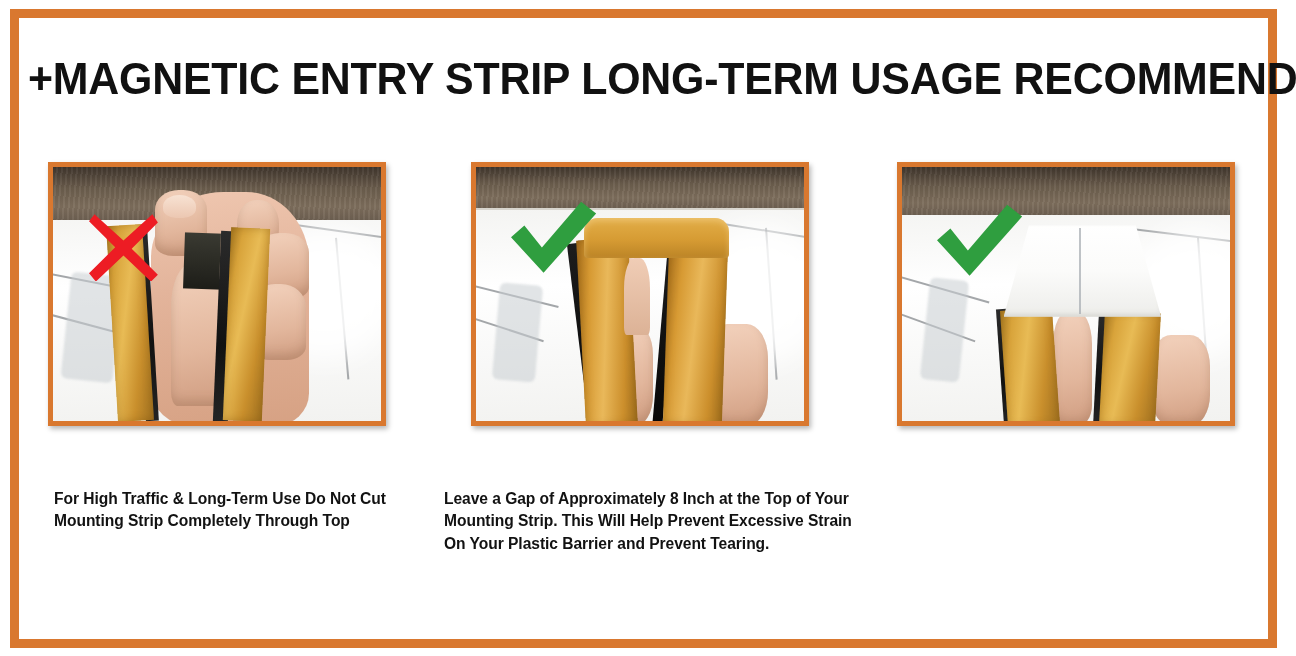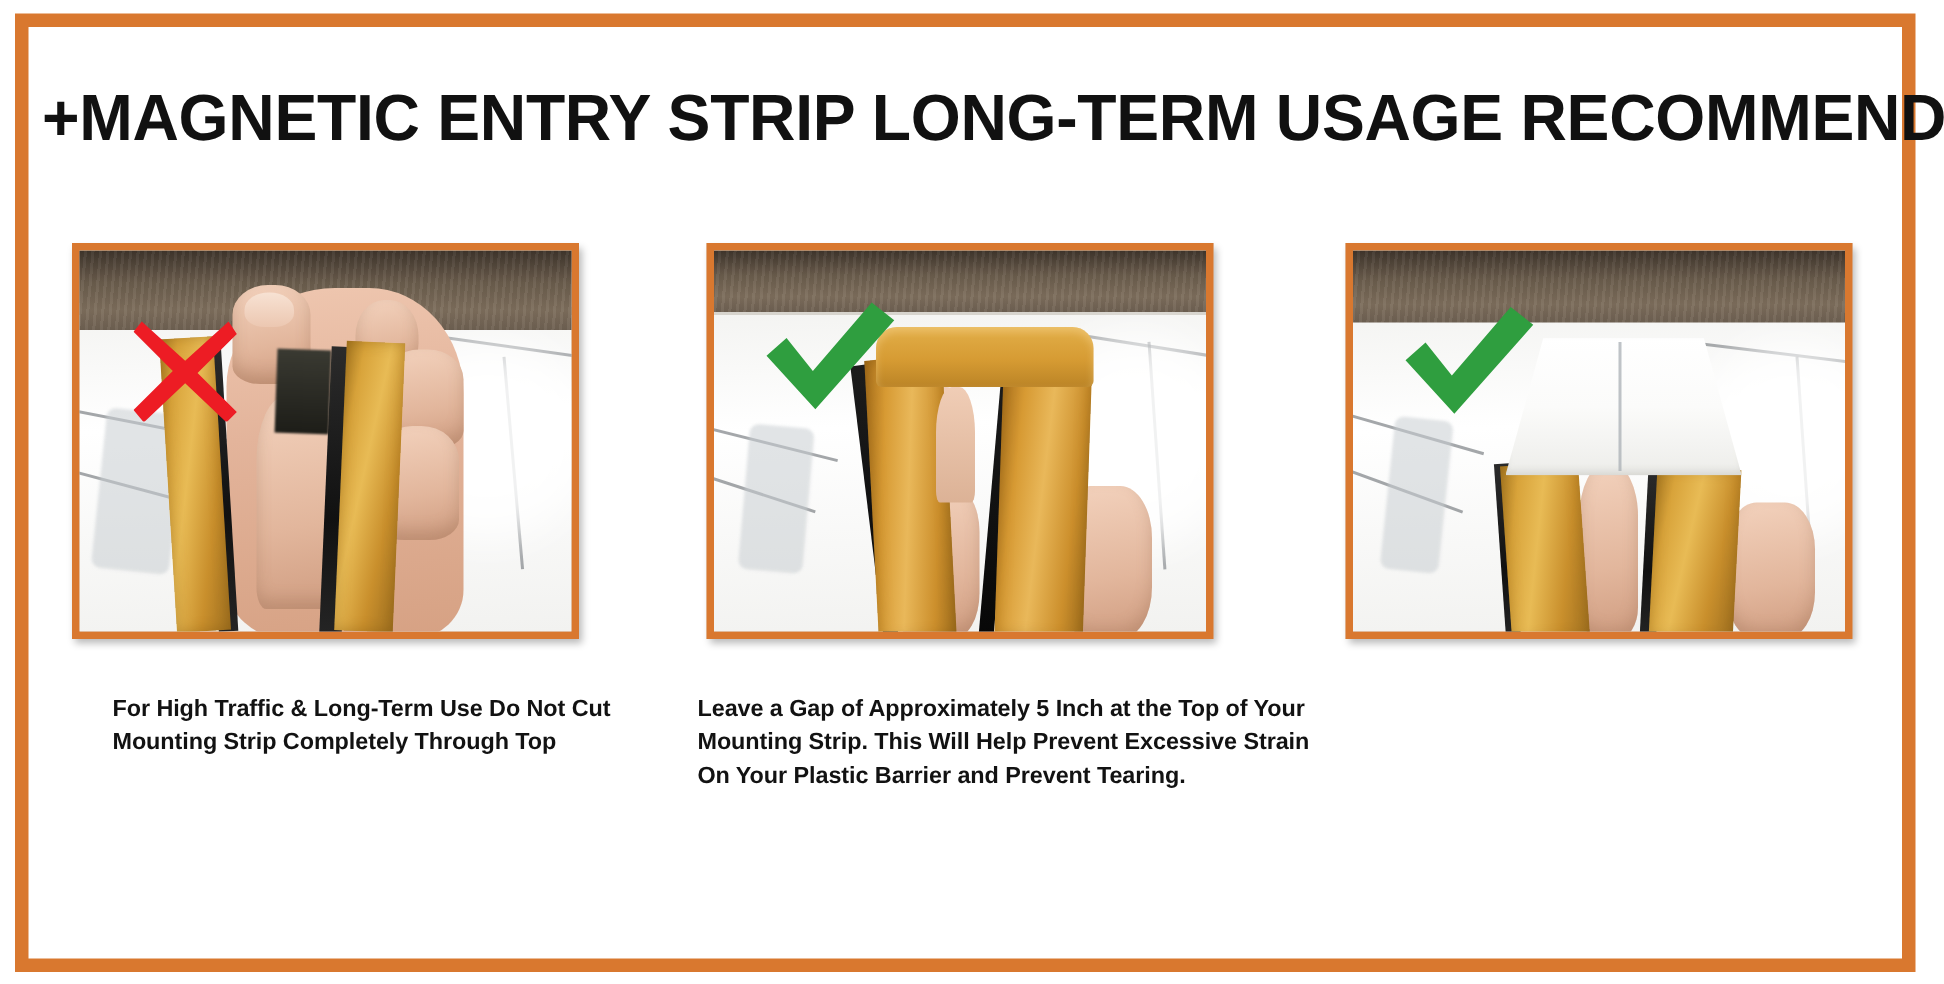--- a/index.html
+++ b/index.html
@@ -194,24 +194,23 @@
     z-index: 8;
   }
   .mark-x { left: 11%; top: 18%; width: 21%; height: 27%; }
   .mark-check { left: 9%; top: 13%; width: 28%; height: 30%; }
   .mark-check-3 { left: 9%; top: 14%; width: 28%; height: 30%; }
 
   
   #captions {
     position: absolute;
     left: 0;
-    top: 462px;
+    top: 488px;
     width: 1104px;
     height: 120px;
-    margin-left: 21px;
   }
   .caption {
     position: absolute;
     top: 0;
     color: #121212;
     font-family: "Liberation Sans", sans-serif;
     font-weight: bold;
     font-size: 15.6px;
     line-height: 22.4px;
     letter-spacing: -0.05px;
@@ -329,15 +328,15 @@
             <path d="M6 44 L22 30 L43 56 L90 2 L108 16 L45 86 Z" fill="#2f9e3f"></path>
           </svg>
         </div>
       </div>
     </div>
 
   </div>
 
   <div id="captions">
     <div class="caption c1">For High Traffic &amp; Long-Term Use Do Not Cut Mounting Strip Completely Through Top</div>
-    <div class="caption c2">Leave a Gap of Approximately 5 Inch at the Top of Your Mounting Strip. This Will Help Prevent Excessive Strain On Your Plastic Barrier and Prevent Tearing.</div>
+    <div class="caption c2">Leave a Gap of Approximately 8 Inch at the Top of Your Mounting Strip. This Will Help Prevent Excessive Strain On Your Plastic Barrier and Prevent Tearing.</div>
   </div>
 </div>
 
 </body></html>

